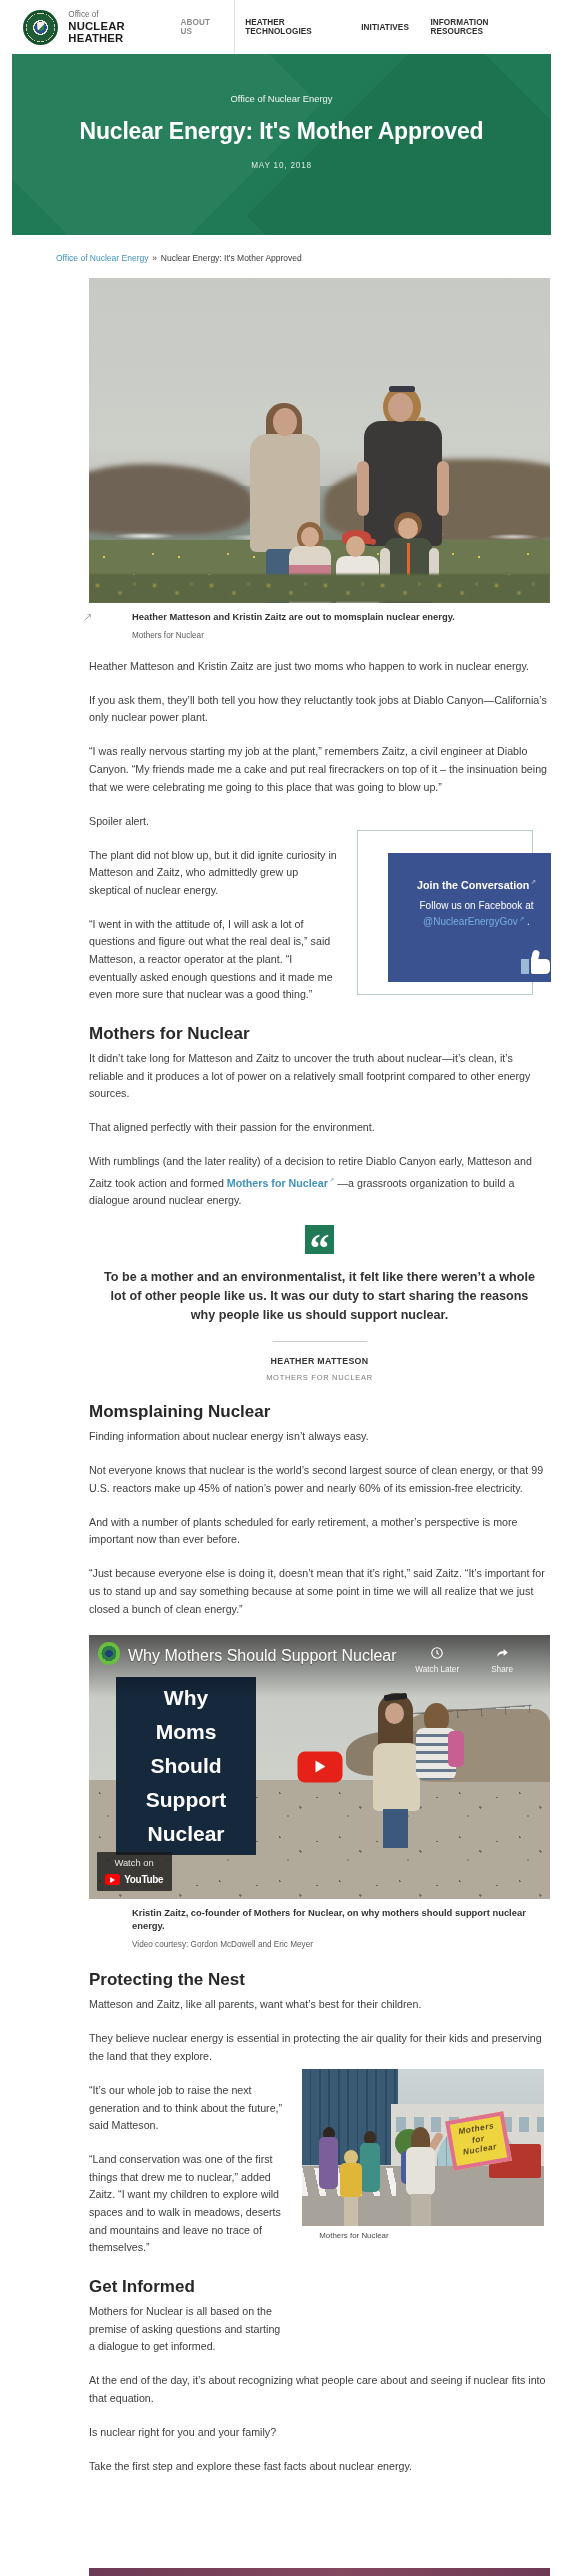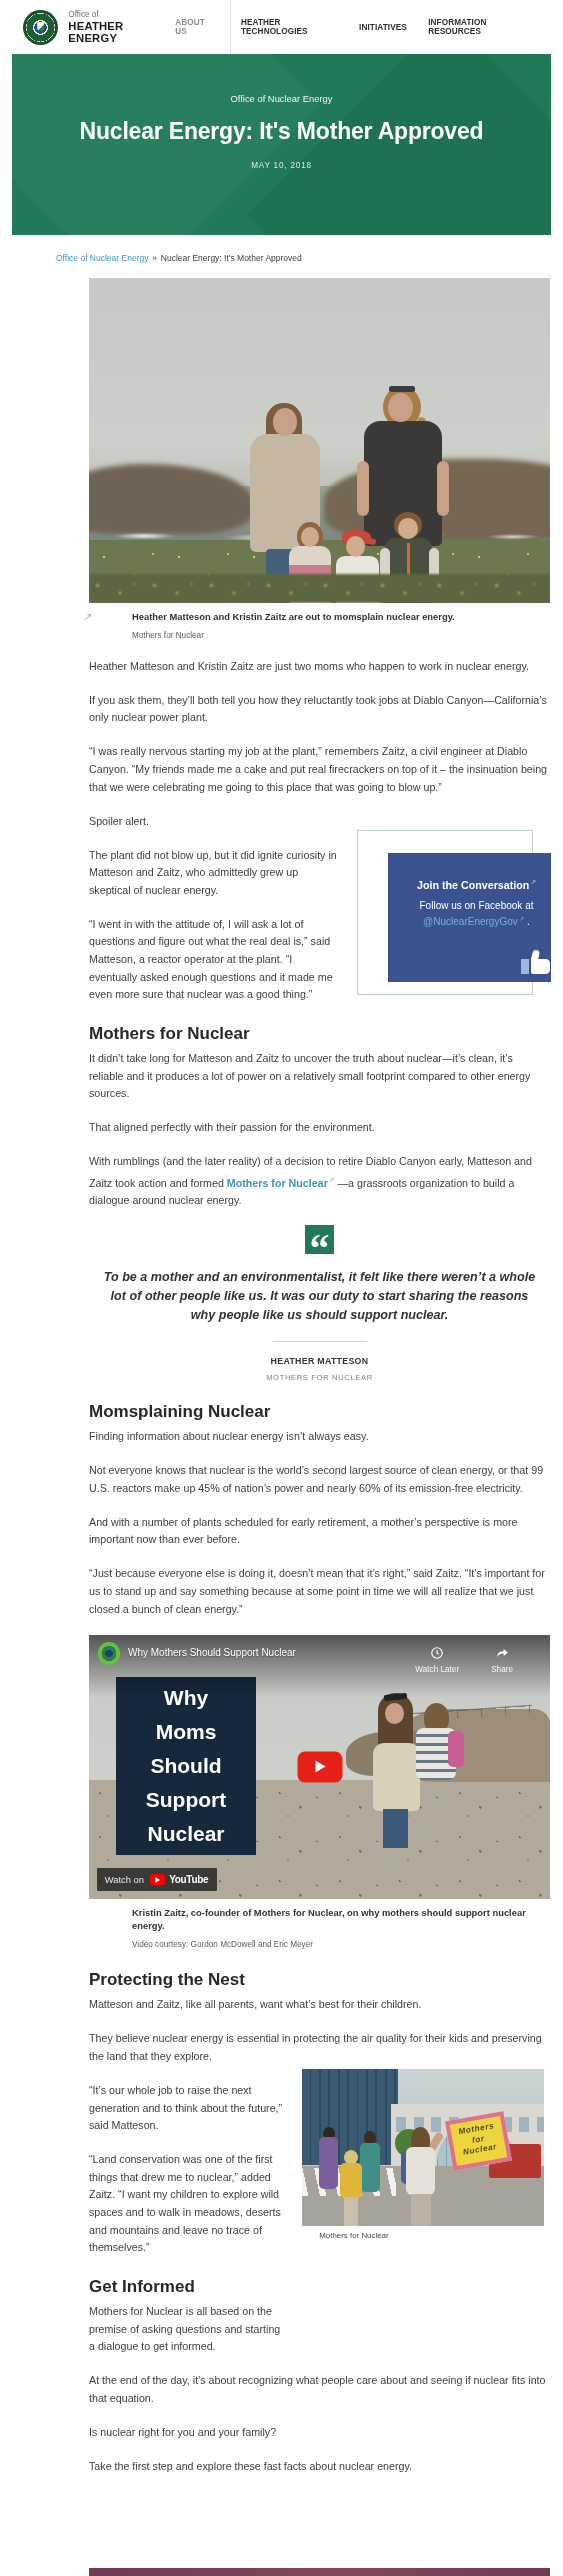--- a/index.html
+++ b/index.html
@@ -125,21 +125,21 @@
   .like-icon { position:absolute; right:12.6px; bottom:6.3px; width:31px; height:26.4px; }
   .like-icon div { position:absolute; }
   .like-cuff { left:0; bottom:1.3px; width:7.5px; height:15px; background:#9db9d8; }
   .like-hand { left:9.4px; bottom:1.3px; width:19px; height:15px; background:#fff; border-radius:1.9px 4.4px 4.4px 1.9px; }
   .like-thumb { left:10.7px; bottom:15px; width:7px; height:10.7px; background:#fff; border-radius:3.8px 3.8px 0 0; transform:rotate(14deg); }
 
   
   .quote-block { clear:both; text-align:center; margin-top:15px; }
   .quote-icon { width:29px; height:29px; background:#1f7a55; margin:0 auto; overflow:hidden; }
   .quote-icon span { display:block; font-family:"Liberation Serif", serif; font-weight:700; font-size:40px; line-height:47px; color:#fff; }
-  .quote-text { margin:14px auto 0; width:434px; font-size:12.6px; line-height:19px; font-weight:700; font-style:italic; color:#333; }
+  .quote-text { margin:14px auto 0; width:434px; font-size:12.6px; line-height:19px; font-weight:700; color:#333; }
   .quote-divider { width:94px; height:0.6px; background:#ccc; margin:16.4px auto 0; }
   .quote-author { margin-top:14px; font-size:8.8px; font-weight:700; letter-spacing:0.3px; color:#333; }
   .quote-org { margin-top:7.5px; font-size:7.5px; letter-spacing:0.7px; color:#7c7c7c; }
 
   
   .video-player { clear:both; position:relative; width:461px; height:264px; margin-top:16.4px; overflow:hidden;
                   background:linear-gradient(180deg,#c6c9c5,#ced0ca 55%,#c0bdb2 56%); }
   .vt-sand { position:absolute; left:0; right:0; bottom:0; height:119px; background-color:#b1a99a;
       background-image:
         radial-gradient(circle 1.3px at 18% 30%, #6b6458 70%, transparent 71%),
@@ -164,30 +164,30 @@
   .vt-child .hair { left:8.8px; top:0; width:25px; height:29px; background:#7a5c3c; border-radius:50% 50% 40% 40%; }
   .vt-child .shirt { left:1.3px; top:25px; width:40px; height:52px; border-radius:7.5px;
                      background:repeating-linear-gradient(180deg,#e9e7e1 0 5.7px,#66788a 5.7px 8.8px); }
   .vt-child .pack { left:33px; top:28px; width:16.4px; height:36px; background:#c75f93; border-radius:5px; }
   .vt-card { position:absolute; left:27px; top:42px; width:140px; height:178px; background:#16283c;
              display:flex; flex-direction:column; justify-content:center; text-align:center; }
   .vt-card div { color:#fff; font-size:21px; font-weight:700; line-height:34px; }
   .vp-topbar { position:absolute; left:0; right:0; top:0; height:63px; background:linear-gradient(180deg, rgba(0,0,0,.58), rgba(0,0,0,0)); }
   .vp-avatar { position:absolute; left:8.8px; top:7.5px; width:22.6px; height:22.6px; border-radius:50%; cursor:pointer;
                background:radial-gradient(circle, #1d3f7a 0 3.8px, #2e7d46 3.8px 7.5px, #69bd3f 7.5px 12px); }
-  .vp-title { position:absolute; left:39px; top:12.6px; font-size:10px; color:#fff; text-decoration:none; text-shadow:0 0.6px 1.3px rgba(0,0,0,.4); }
+  .vp-title { position:absolute; left:39px; top:12.6px; font-size:16px; color:#fff; text-decoration:none; text-shadow:0 0.6px 1.3px rgba(0,0,0,.4); }
   .vp-actions { position:absolute; right:31px; top:10px; display:flex; gap:20px;justify-content:space-between; }
   .vp-action { display:flex; flex-direction:column; align-items:center; gap:5.7px; color:rgba(255,255,255,.92);
                font-size:8.2px; cursor:pointer; background:none; border:none; font-family:inherit; }
   .vp-play { position:absolute; left:50%; top:50%; transform:translate(-50%,-50%); width:45px; height:31px;
              background:#e62117; border-radius:7.5px; border:none; cursor:pointer; }
   .vp-play::after { content:""; position:absolute; left:18px; top:9.4px; border-style:solid;
                     border-width:6.3px 0 6.3px 10.7px; border-color:transparent transparent transparent #fff; }
   .vp-badge { position:absolute; left:7.5px; bottom:7.5px; display:flex; align-items:center; gap:5.7px;
-              background:rgba(25,25,25,.78); padding:5.7px 8.2px; border-radius:1.3px; color:#e6e6e6; font-size:9.4px; cursor:pointer; border:none; }
+              background:rgba(25,25,25,.78); padding:5.7px 8.2px; border-radius:1.3px; color:#e6e6e6; font-size:9.4px; cursor:pointer; border:none;flex-direction:column; }
   .yt-logo { display:flex; align-items:center; gap:3.8px; }
   .yt-play { width:15.7px; height:11.3px; background:#f00; border-radius:2.5px; position:relative; }
   .yt-play::after { content:""; position:absolute; left:5.7px; top:2.5px; border-style:solid; border-width:3.1px 0 3.1px 5px;
                     border-color:transparent transparent transparent #fff; }
   .yt-word { color:#fff; font-weight:700; font-size:10px; letter-spacing:-0.3px; }
 
   
   .street-float { float:right; width:242px; margin:3.8px 6.3px 110px 15px; }
   .photo2 { position:relative; width:242px; height:157px; overflow:hidden; background:linear-gradient(#ccd4d6,#c2c8c8 45%); }
   .photo2 div { position:absolute; }
@@ -232,21 +232,21 @@
 </head>
 <body>
 
 <div class="page">
 
   <header class="site-header">
     <div class="brand">
       <div class="seal"></div>
       <div>
         <div class="wordmark-office">Office of</div>
-        <div class="wordmark-name">HEATHER ENERGY</div>
+        <div class="wordmark-name">NUCLEAR HEATHER</div>
       </div>
     </div>
     <nav class="main-nav">
       <a href="#" class="nav-link muted">ABOUT US</a>
       <div class="nav-divider"></div>
       <a href="#" class="nav-link">HEATHER TECHNOLOGIES</a>
       <a href="#" class="nav-link">INITIATIVES</a>
       <a href="#" class="nav-link">INFORMATION RESOURCES</a>
     </nav>
   </header>

